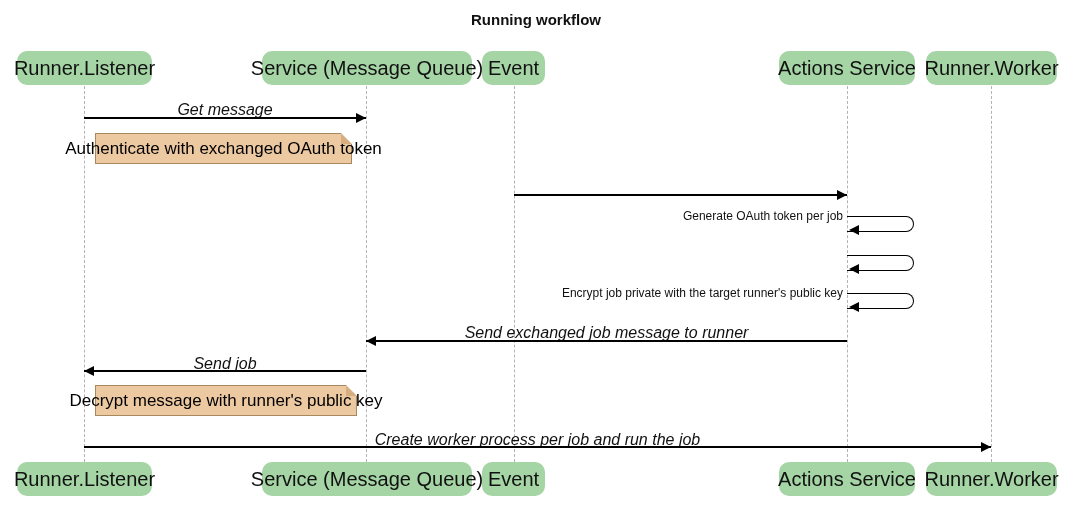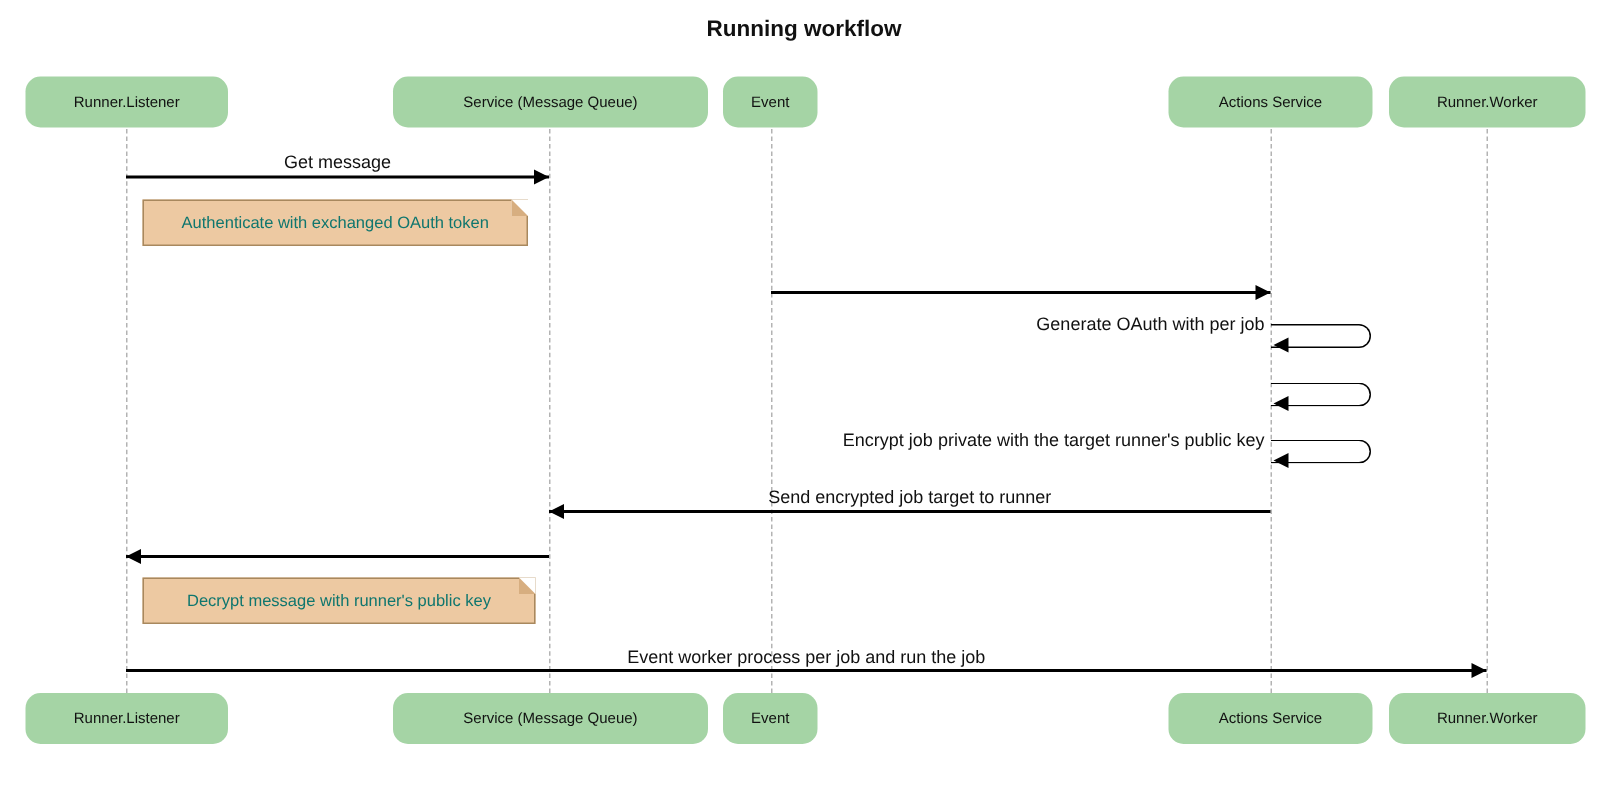--- a/index.html
+++ b/index.html
@@ -4,49 +4,49 @@
 <style>
   html,body{margin:0;padding:0;background:#ffffff;font-family:"Liberation Sans",sans-serif;}
   #diagram{position:relative;width:1072px;height:523px;background:#ffffff;overflow:hidden;border-radius:13px;}
 
   .title{position:absolute;top:11px;left:0;width:100%;text-align:center;
          font-size:15px;font-weight:bold;color:#111;}
 
   .actor{position:absolute;height:34px;border-radius:10px;
          background:var(--actor-fill,#a5d4a5);
          display:flex;align-items:center;justify-content:center;
-         font-size:10px;color:#111;white-space:nowrap;}
+         font-size:20px;color:#111;white-space:nowrap;}
 
   .lifeline{position:absolute;top:86px;height:376px;width:0;
             border-left:1px dashed var(--lifeline,#b3b3b3);}
 
   .msg-line{position:absolute;height:1.5px;background:var(--arrow,#000);}
-  .msg-label{position:absolute;height:16px;font-size:12px;color:#111;
-             text-align:center;white-space:nowrap;}
+  .msg-label{position:absolute;height:16px;font-size:16px;color:#111;
+             text-align:center;white-space:nowrap;font-style:italic;}
   .arr-right{position:absolute;width:0;height:0;
              border-top:5px solid transparent;border-bottom:5px solid transparent;
              border-left:10px solid var(--arrow,#000);}
   .arr-left{position:absolute;width:0;height:0;
             border-top:5px solid transparent;border-bottom:5px solid transparent;
             border-right:10px solid var(--arrow,#000);}
 
   .self-loop{position:absolute;width:67px;height:16px;box-sizing:border-box;
              border-top:1.5px solid var(--arrow,#000);
              border-right:1.5px solid var(--arrow,#000);
              border-bottom:1.5px solid var(--arrow,#000);
              border-radius:0 10px 10px 0;}
   .self-loop .arr-left{left:2px;top:calc(100% - 6px);}
   .self-label{position:absolute;height:16px;font-size:12px;color:#111;
               text-align:right;white-space:nowrap;}
 
   .note{position:absolute;box-sizing:border-box;height:31px;
         background:var(--note-fill,#edc9a2);
         border:1px solid var(--note-border,#a8885e);
         display:flex;align-items:center;justify-content:center;
-        font-size:11px;color:#0f766e;white-space:nowrap;}
+        font-size:17px;color:#000000;white-space:nowrap;}
   .note::after{content:"";position:absolute;top:-1px;right:-1px;width:0;height:0;
                border-top:11px solid #ffffff;
                border-left:11px solid var(--note-fold,#d7ae80);}
 </style>
 </head>
 <body>
 
 <div id="diagram">
 
   <div class="title">Running workflow</div>
@@ -65,44 +65,45 @@
 
   <div class="msg-label" style="left:84px;top:101px;width:282px">Get message</div>
   <div class="msg-line" style="left:84px;top:117px;width:282px"></div>
   <div class="arr-right" style="left:356px;top:113px"></div>
 
   <div class="note" style="left:95px;top:133px;width:257px">Authenticate with exchanged OAuth token</div>
 
   <div class="msg-line" style="left:514px;top:194px;width:333px"></div>
   <div class="arr-right" style="left:837px;top:190px"></div>
 
-  <div class="self-label" style="left:300px;top:209px;width:543px">Generate OAuth with per job</div>
+  <div class="self-label" style="left:300px;top:209px;width:543px">Generate OAuth token per job</div>
   <div class="self-loop" style="left:847px;top:216px">
     <div class="arr-left"></div>
   </div>
 
   <div class="self-loop" style="left:847px;top:255px">
     <div class="arr-left"></div>
   </div>
 
   <div class="self-label" style="left:300px;top:286px;width:543px">Encrypt job private with the target runner's public key</div>
   <div class="self-loop" style="left:847px;top:293px">
     <div class="arr-left"></div>
   </div>
 
-  <div class="msg-label" style="left:366px;top:324px;width:481px">Send encrypted job target to runner</div>
+  <div class="msg-label" style="left:366px;top:324px;width:481px">Send exchanged job message to runner</div>
   <div class="msg-line" style="left:366px;top:340px;width:481px"></div>
   <div class="arr-left" style="left:366px;top:336px"></div>
 
+  <div class="msg-label" style="left:84px;top:355px;width:282px">Send job</div>
   <div class="msg-line" style="left:84px;top:370px;width:282px"></div>
   <div class="arr-left" style="left:84px;top:366px"></div>
 
   <div class="note" style="left:95px;top:385px;width:262px">Decrypt message with runner's public key</div>
 
-  <div class="msg-label" style="left:84px;top:431px;width:907px">Event worker process per job and run the job</div>
+  <div class="msg-label" style="left:84px;top:431px;width:907px">Create worker process per job and run the job</div>
   <div class="msg-line" style="left:84px;top:446px;width:907px"></div>
   <div class="arr-right" style="left:981px;top:442px"></div>
 
   <div class="actor" style="left:17px;top:462px;width:135px">Runner.Listener</div>
   <div class="actor" style="left:262px;top:462px;width:210px">Service (Message Queue)</div>
   <div class="actor" style="left:482px;top:462px;width:63px">Event</div>
   <div class="actor" style="left:779px;top:462px;width:136px">Actions Service</div>
   <div class="actor" style="left:926px;top:462px;width:131px">Runner.Worker</div>
 
 </div>

